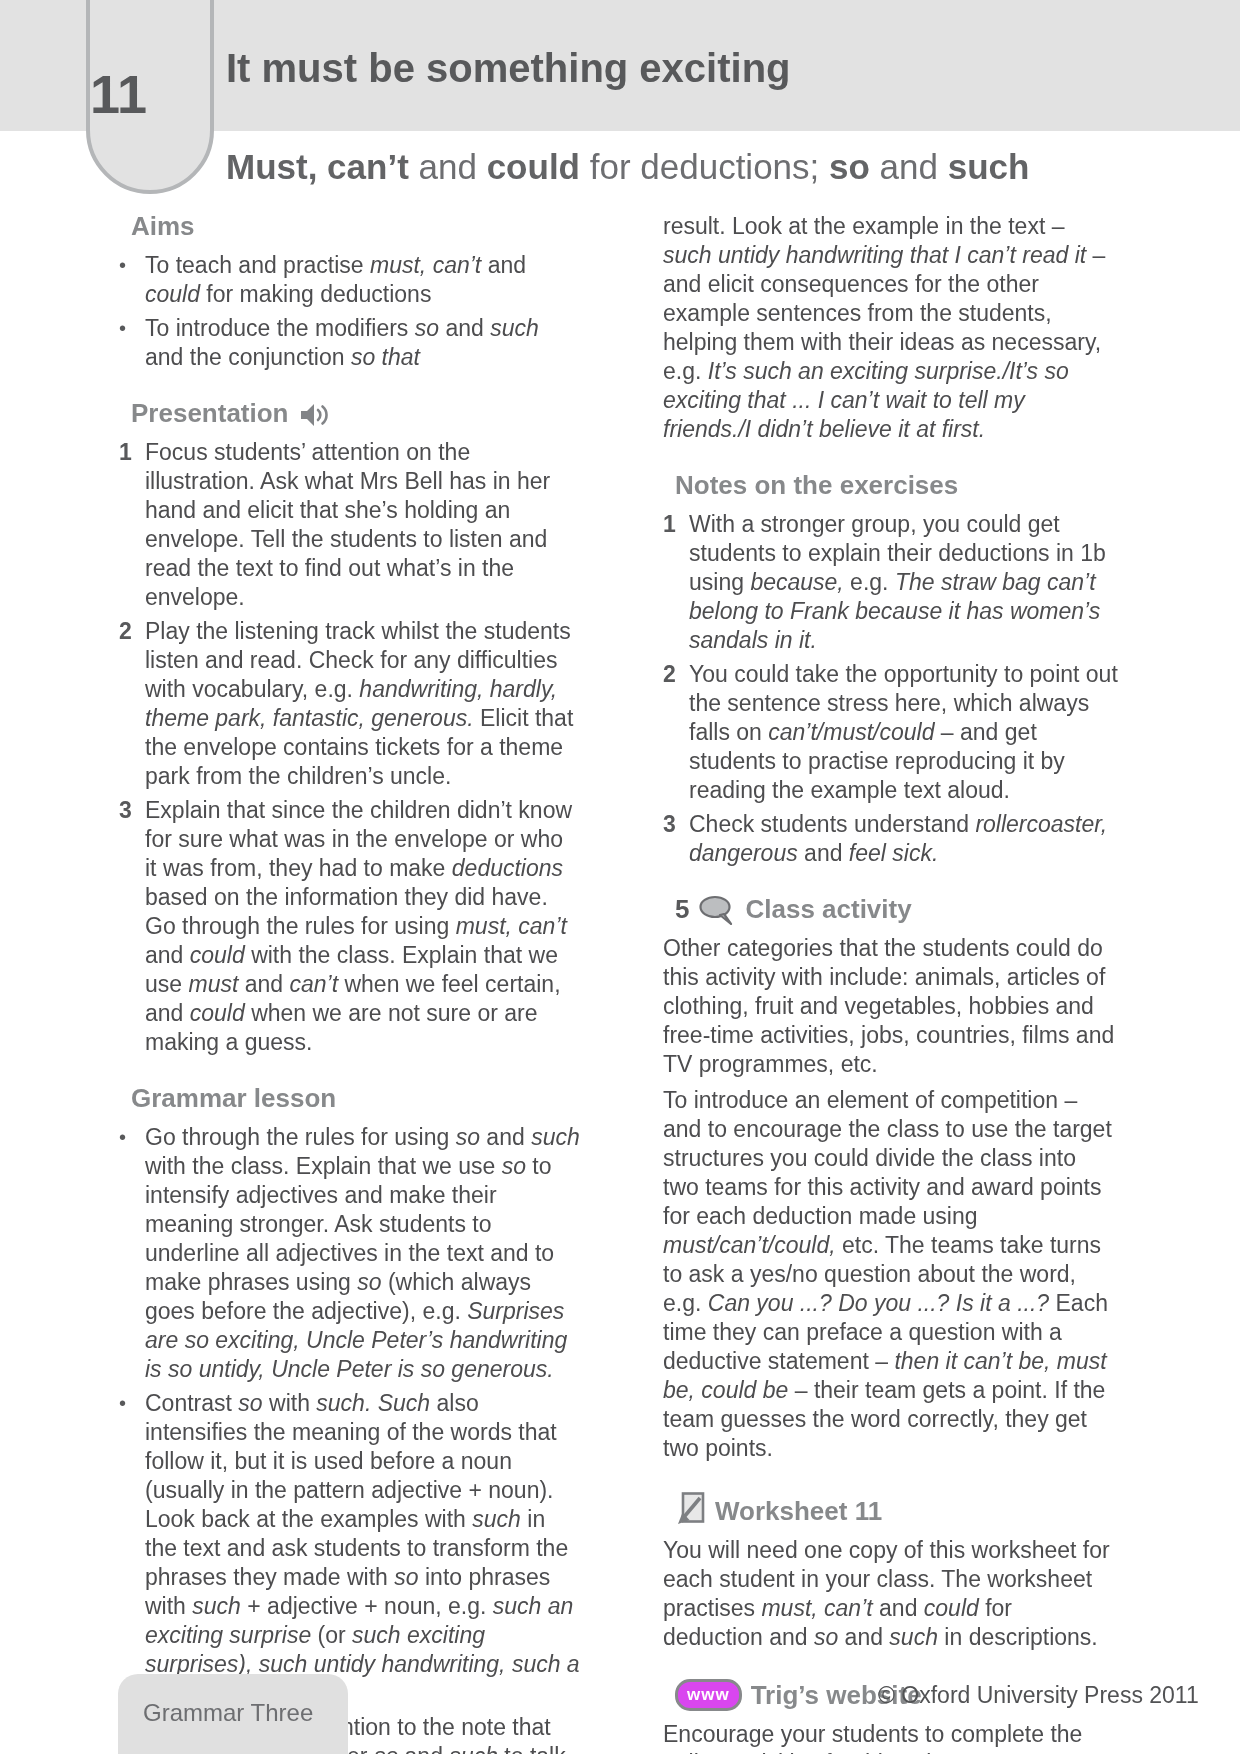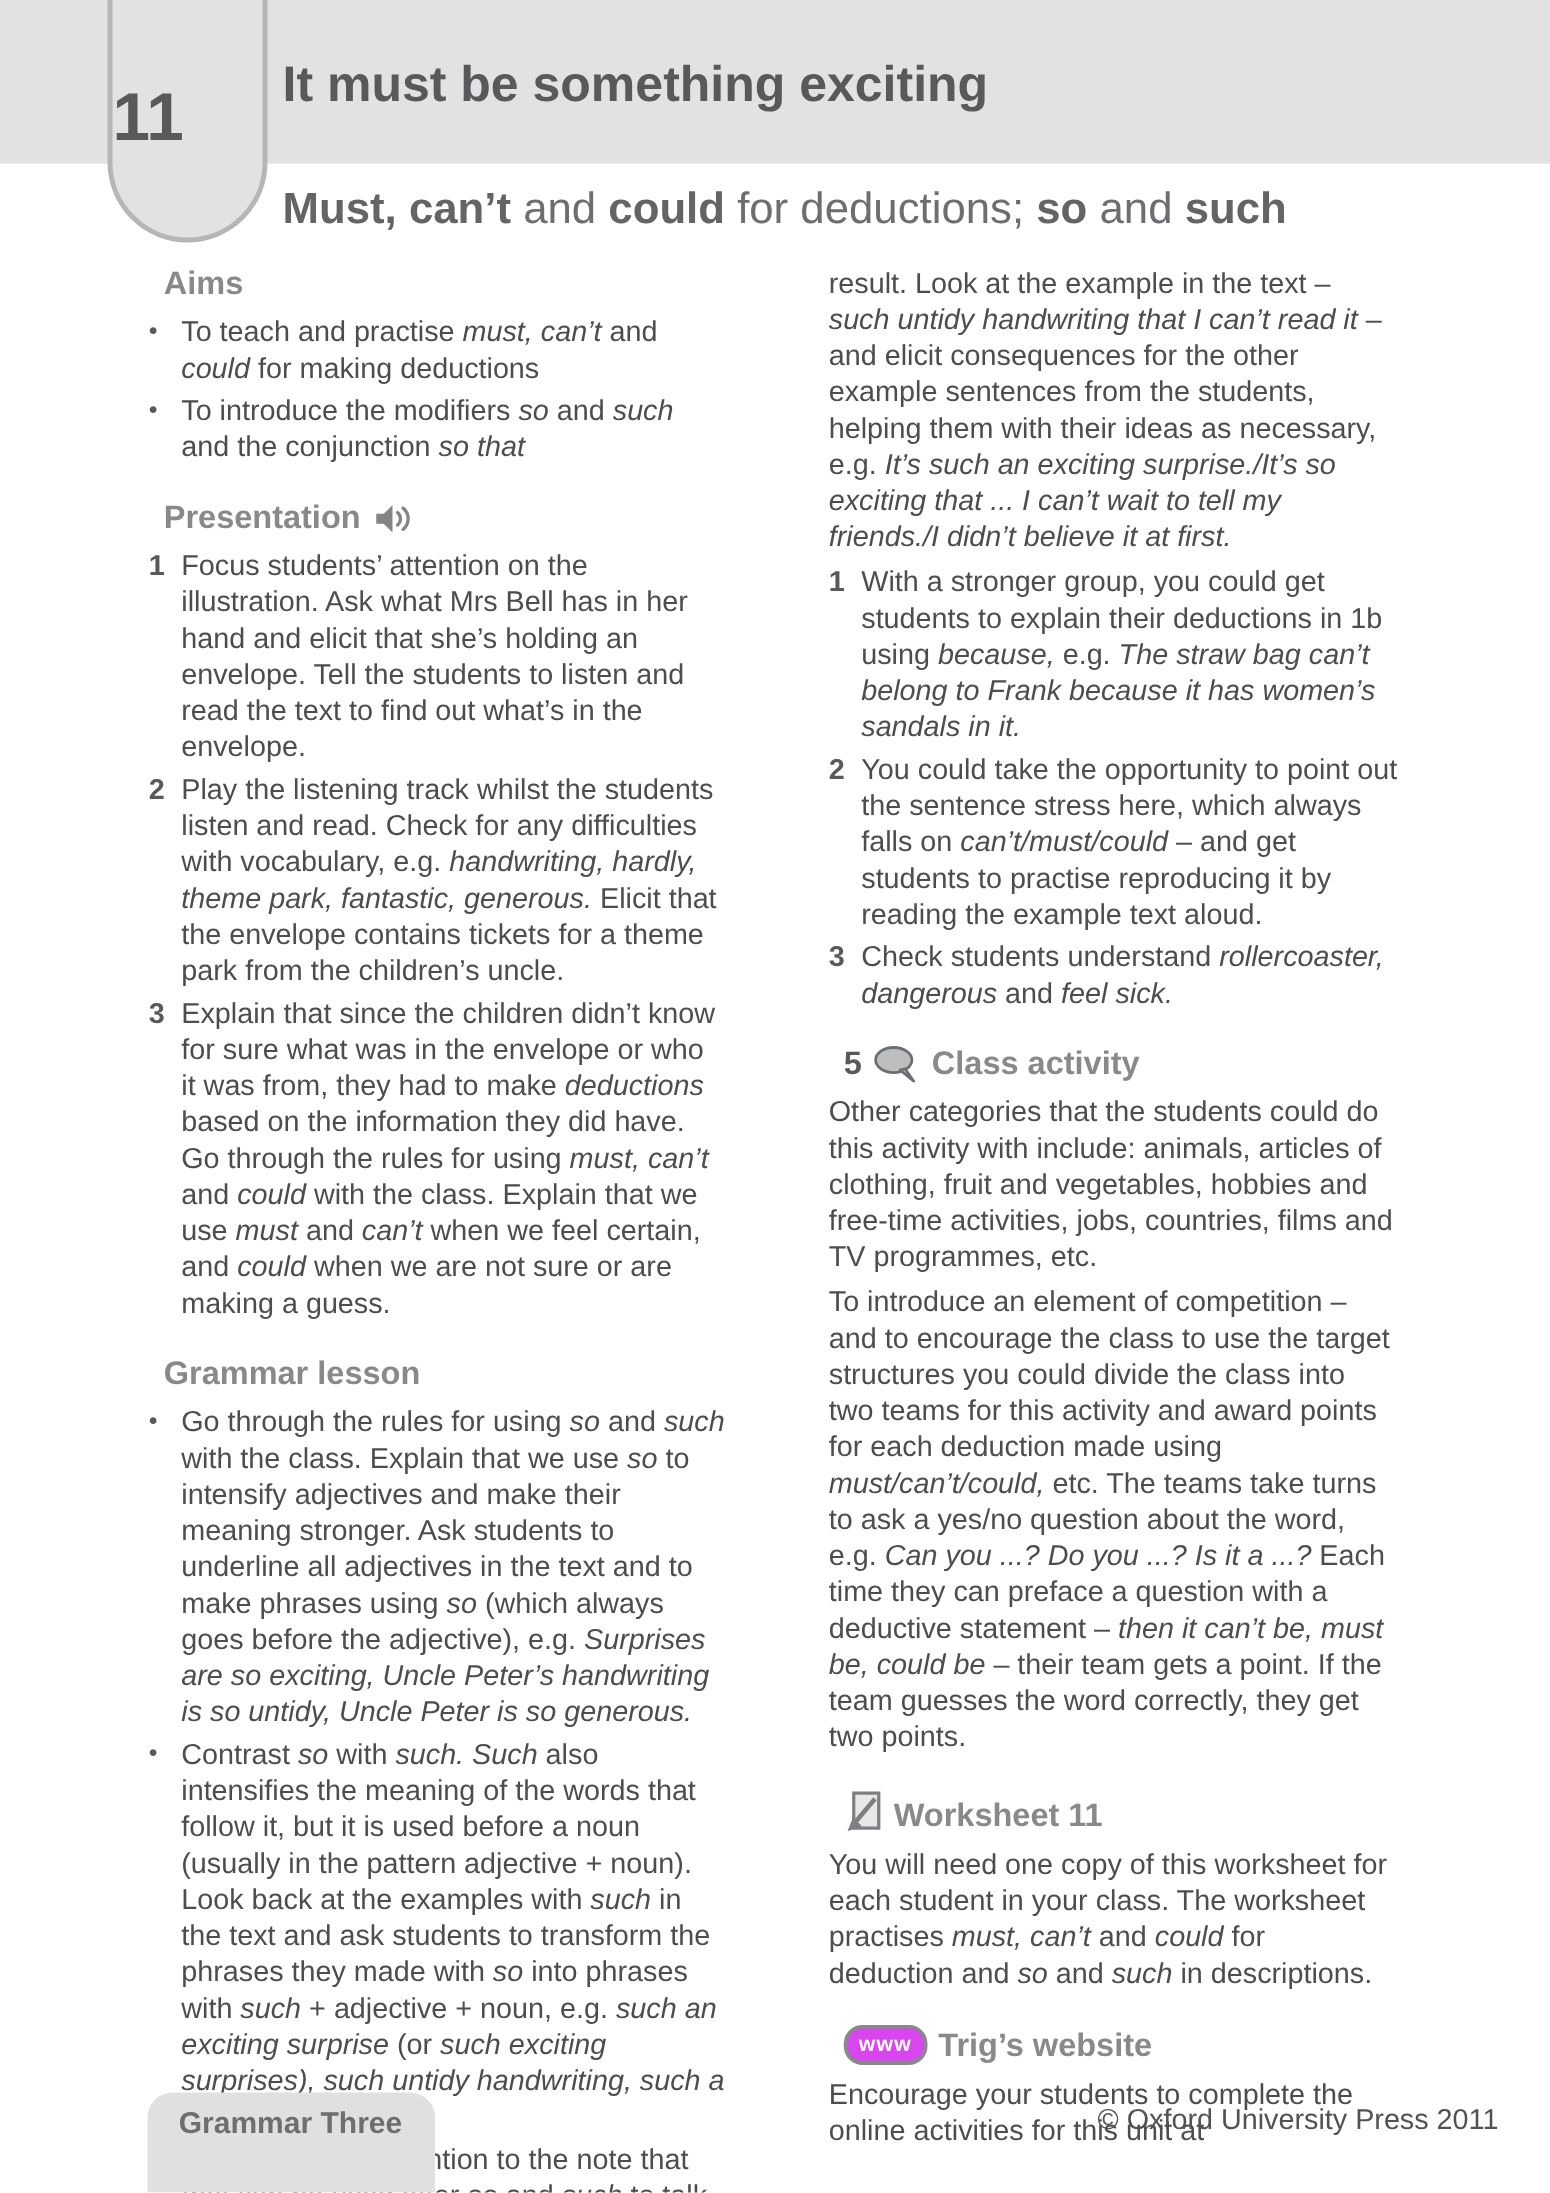--- a/index.html
+++ b/index.html
@@ -61,22 +61,22 @@
   .itxt{flex:1;}
   .it{font-style:italic;}
   .bd{font-weight:bold;}
 
   
   .footer-tab{
     position:absolute;left:118px;top:1674px;width:230px;height:80px;
     background:var(--footer-box,#e0e0e0);border-radius:20px 20px 0 0;
   }
   .footer-tab span{
-    display:block;padding:11px 0 0 25px;
-    font-size:24px;font-weight:bold;color:var(--subtitle,#6d6e71);
+    display:block;padding:25px 0 0 25px;
+    font-size:24px;font-weight:normal;color:var(--subtitle,#6d6e71);
   }
   .copyright{
     position:absolute;left:878px;top:1682px;
     font-size:23px;color:#515254;
   }
 </style>
 </head>
 <body>
 
 <div class="header-band"></div>
@@ -140,20 +140,23 @@
         <div class="itxt"><span>Contrast </span><span class="it ">so</span><span> with </span><span class="it ">such. Such</span><span> also intensifies the meaning of the words that follow it, but it is used before a noun (usually in the pattern adjective + noun). Look back at the examples with </span><span class="it ">such</span><span> in the text and ask students to transform the phrases they made with </span><span class="it ">so</span><span> into phrases with </span><span class="it ">such</span><span> + adjective + noun, e.g. </span><span class="it ">such an exciting surprise</span><span> (or </span><span class="it ">such exciting surprises),</span><span> </span><span class="it ">such untidy handwriting, such a generous uncle.</span></div>
       </div>
       <div class="list-item">
         <span class="marker dot">•</span>
         <div class="itxt"><span>Draw students’ attention to the note that </span><span class="it ">that</span><span> can be used after </span><span class="it ">so</span><span> and </span><span class="it ">such</span><span> to talk about the</span></div>
       </div>
     </div>
   </div>
 <div class="col col-right">
     <p class="para cont"><span>result. Look at the example in the text – </span><span class="it ">such untidy handwriting that I can’t read it</span><span> – and elicit consequences for the other example sentences from the students, helping them with their ideas as necessary, e.g. </span><span class="it ">It’s such an exciting surprise./It’s so exciting that ... I can’t wait to tell my friends./I didn’t believe it at first.</span></p>
+    <h2 class="sec-h">
+      <span class="h-text">Notes on the exercises</span>
+    </h2>
     <div class="list">
       <div class="list-item">
         <span class="marker num">1</span>
         <div class="itxt"><span>With a stronger group, you could get students to explain their deductions in 1b using </span><span class="it ">because,</span><span> e.g. </span><span class="it ">The straw bag can’t belong to Frank because it has women’s sandals in it.</span></div>
       </div>
       <div class="list-item">
         <span class="marker num">2</span>
         <div class="itxt"><span>You could take the opportunity to point out the sentence stress here, which always falls on </span><span class="it ">can’t/must/could</span><span> – and get students to practise reproducing it by reading the example text aloud.</span></div>
       </div>
       <div class="list-item">

